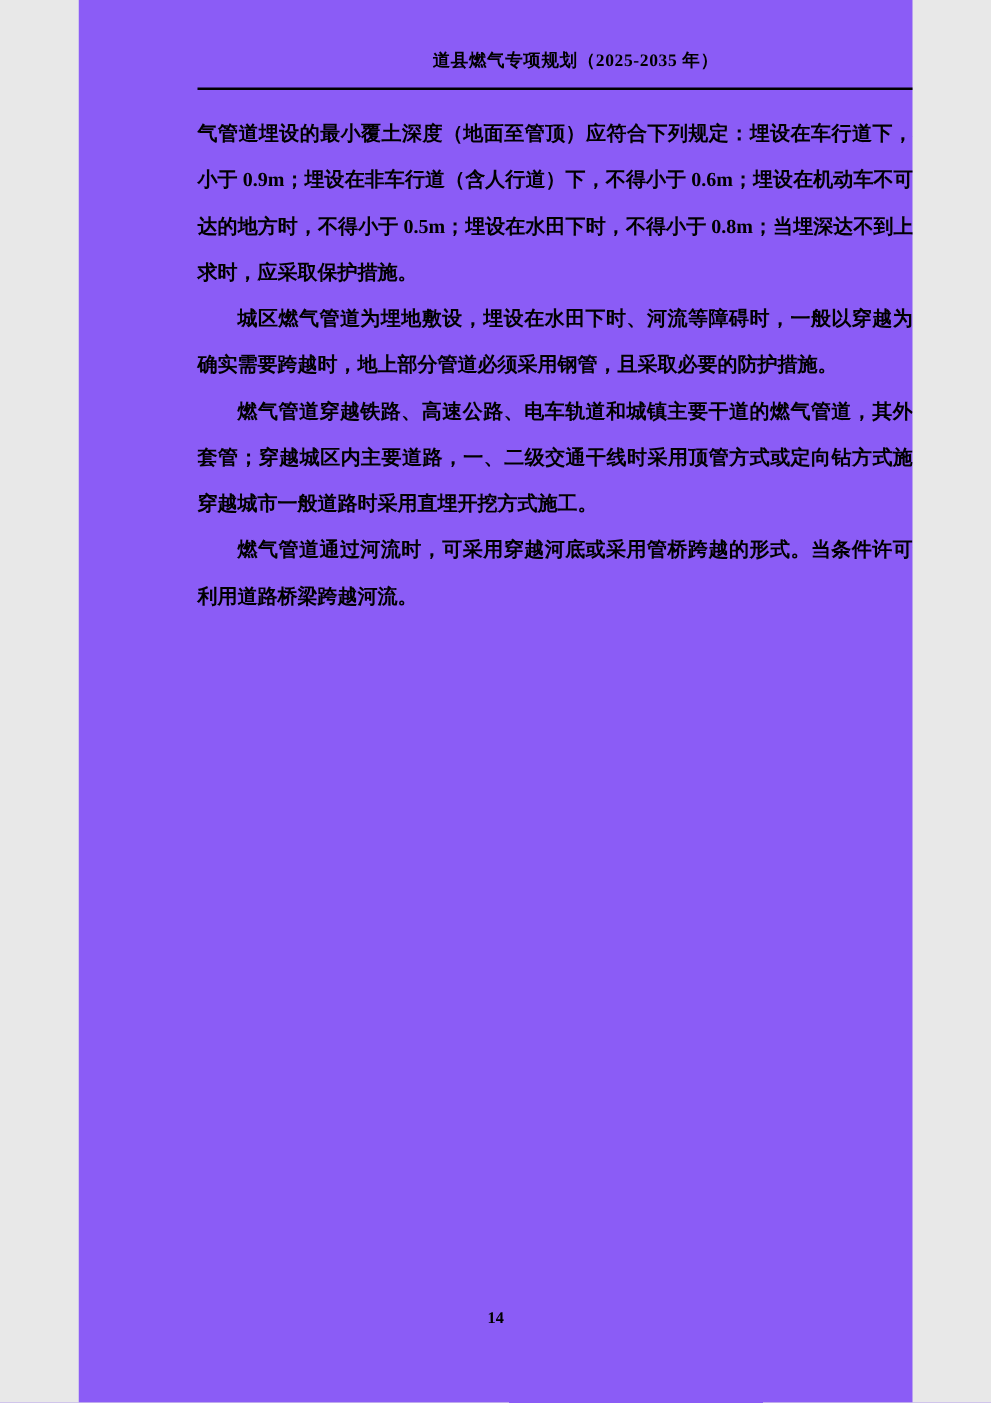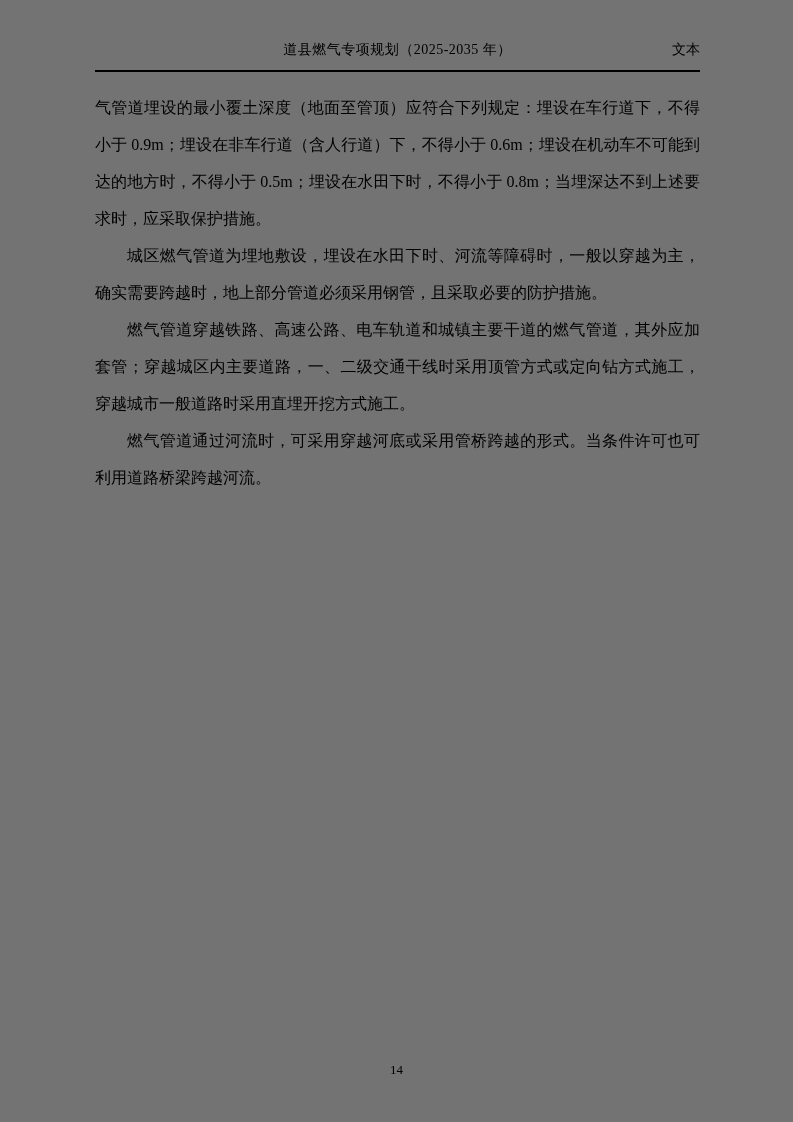--- a/index.html
+++ b/index.html
@@ -2,27 +2,28 @@
 <html><head>
 <meta charset="utf-8">
 <style>
   html, body {
     margin: 0;
     padding: 0;
     background: #e8e8e8;
   }
   .page {
     position: relative;
-    width: 793px;
+    width: 667px;
     height: 1122px;
     margin: 0 auto;
-    background: #737373;
+    background: #8b5cf6;
     font-family: "Liberation Serif", "DejaVu Serif", serif;
     color: #000000;
     overflow: hidden;
+    font-weight: bold;
   }
   .header {
     position: absolute;
     top: 40px;
     left: 95px;
     width: 605px;
     height: 30px;
     border-bottom: 2px solid #000000;
     font-size: 14px;
     line-height: 20px;
@@ -56,21 +57,20 @@
   .doc-body p.indent {
     text-indent: 2em;
   }
   .footer {
     position: absolute;
     top: 1046px;
     left: 0;
     width: 100%;
     text-align: center;
     font-size: 13px;
-    margin-top: 16px;
   }
 </style>
 </head>
 <body>
 
 <div class="page">
 
   <div class="header">
     <span class="header-title">道县燃气专项规划（2025-2035 年）</span>
     <span class="header-right">文本</span>

